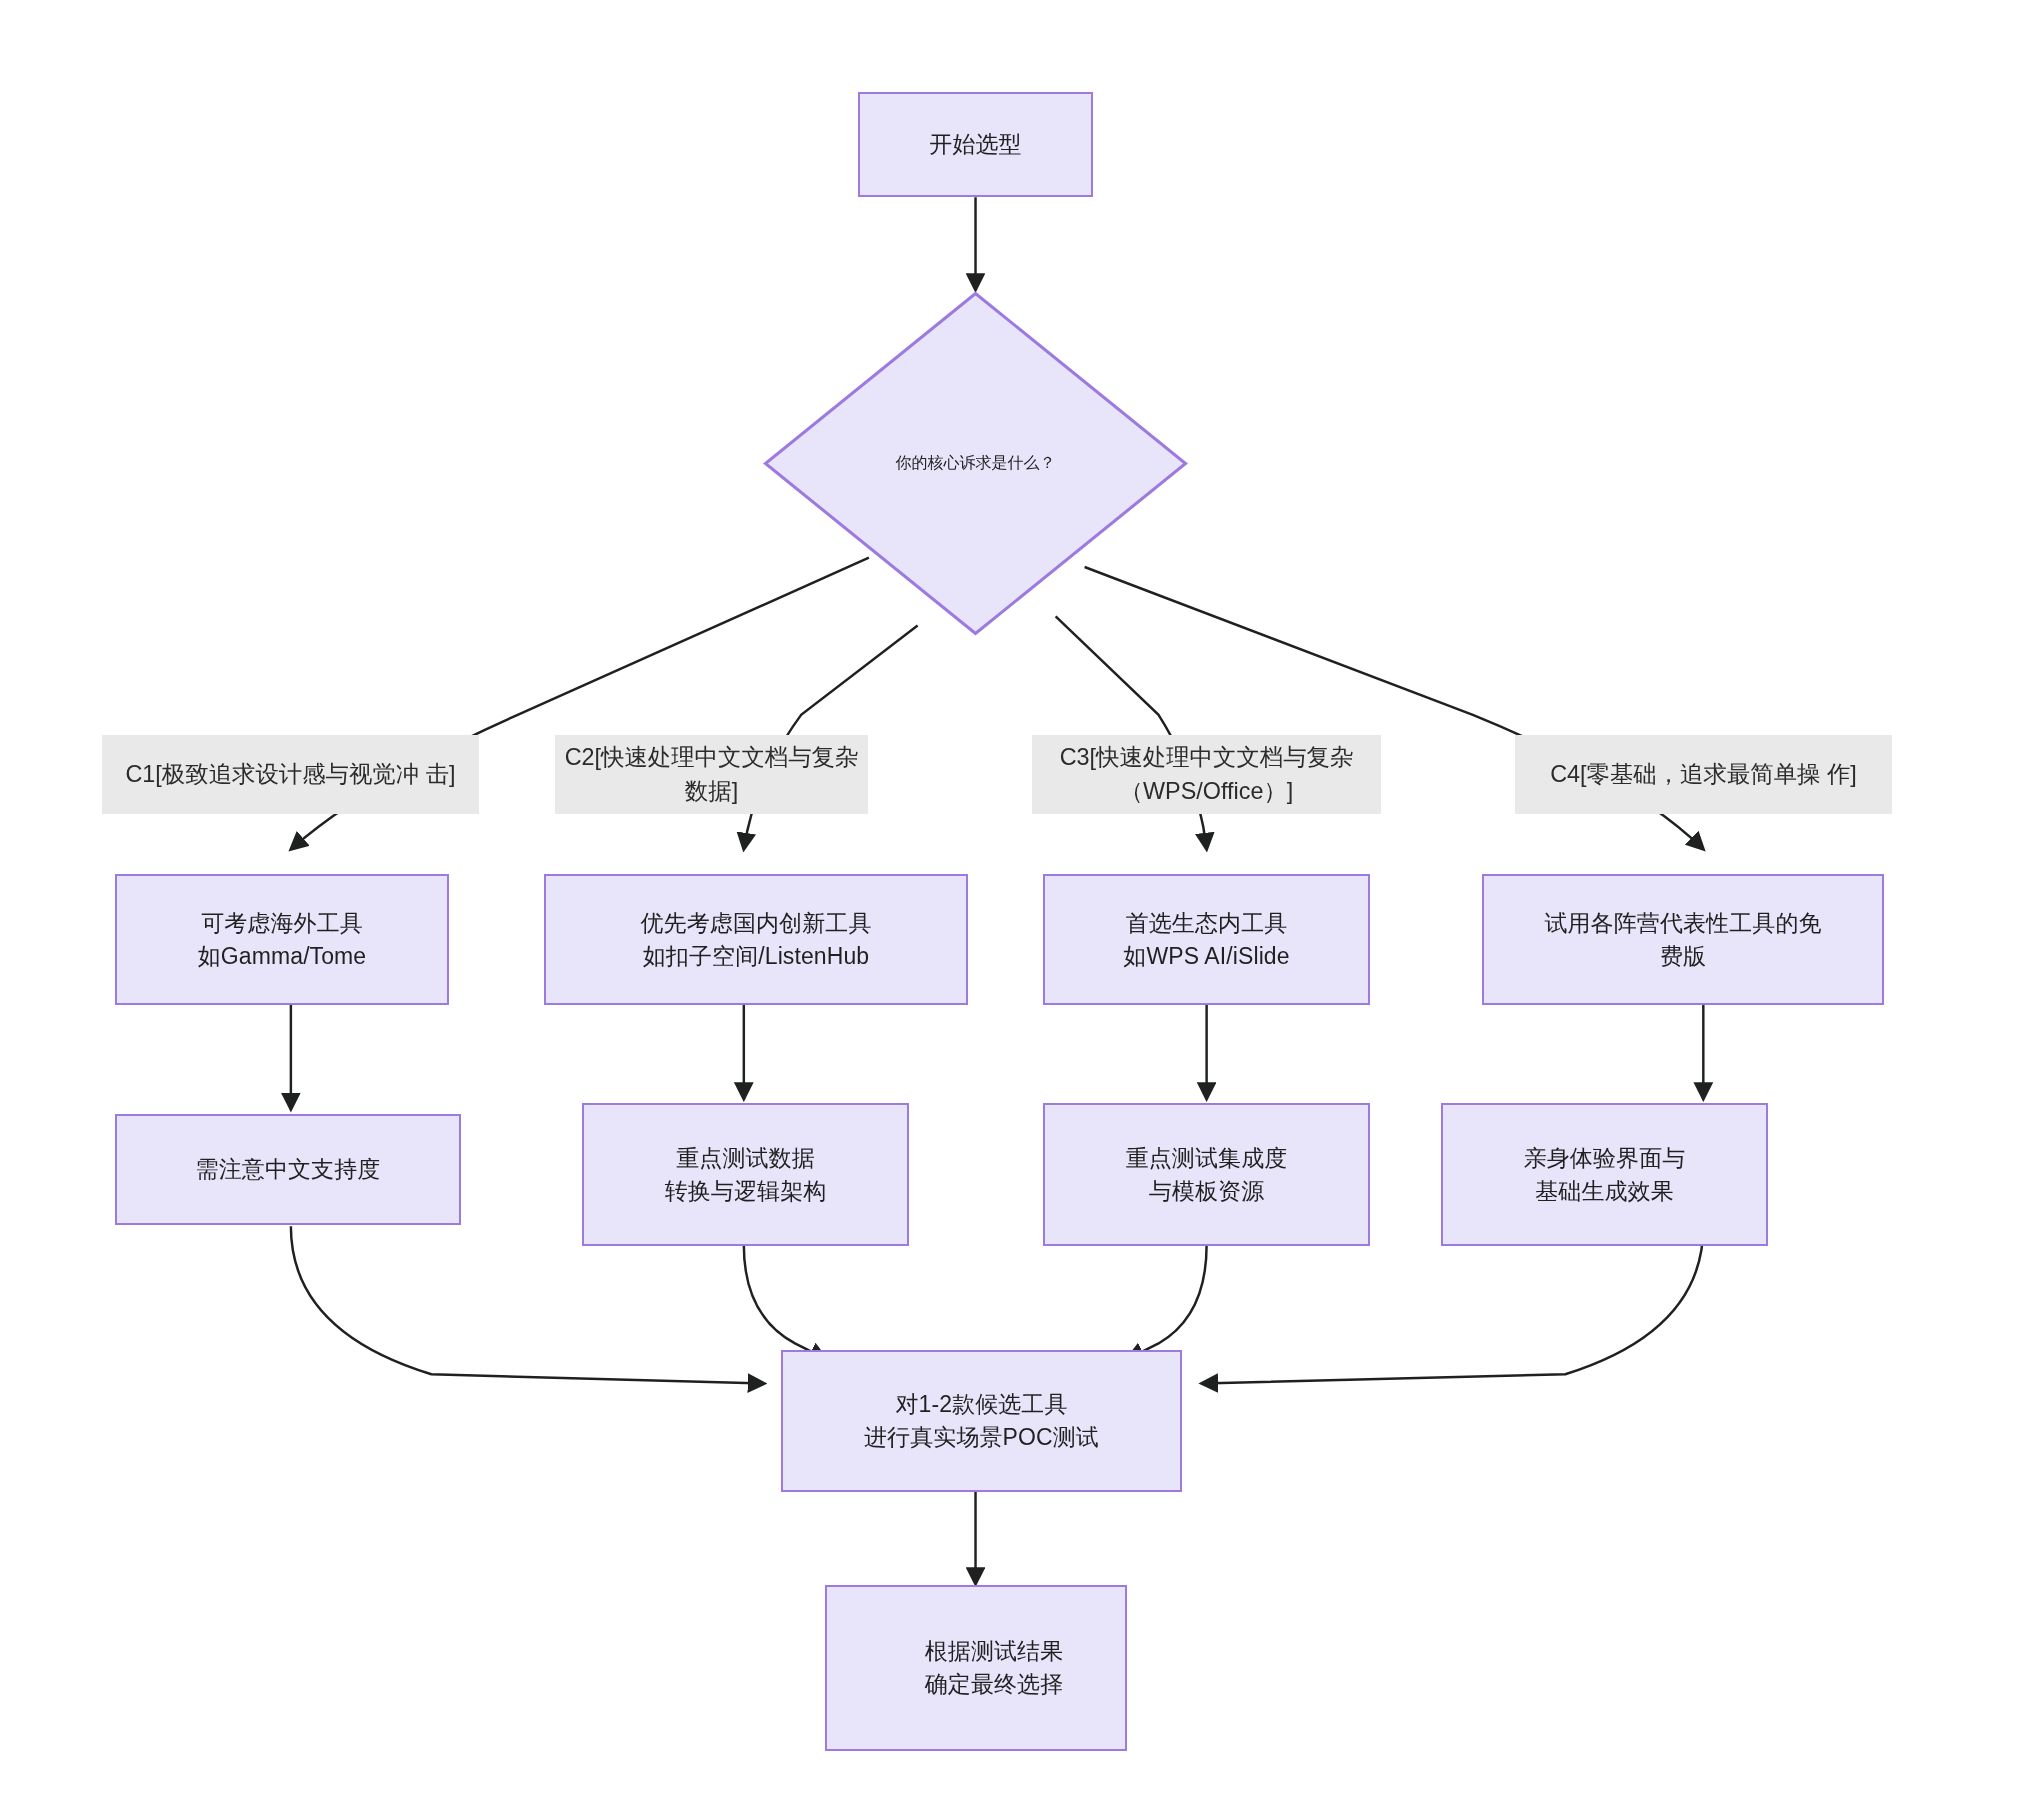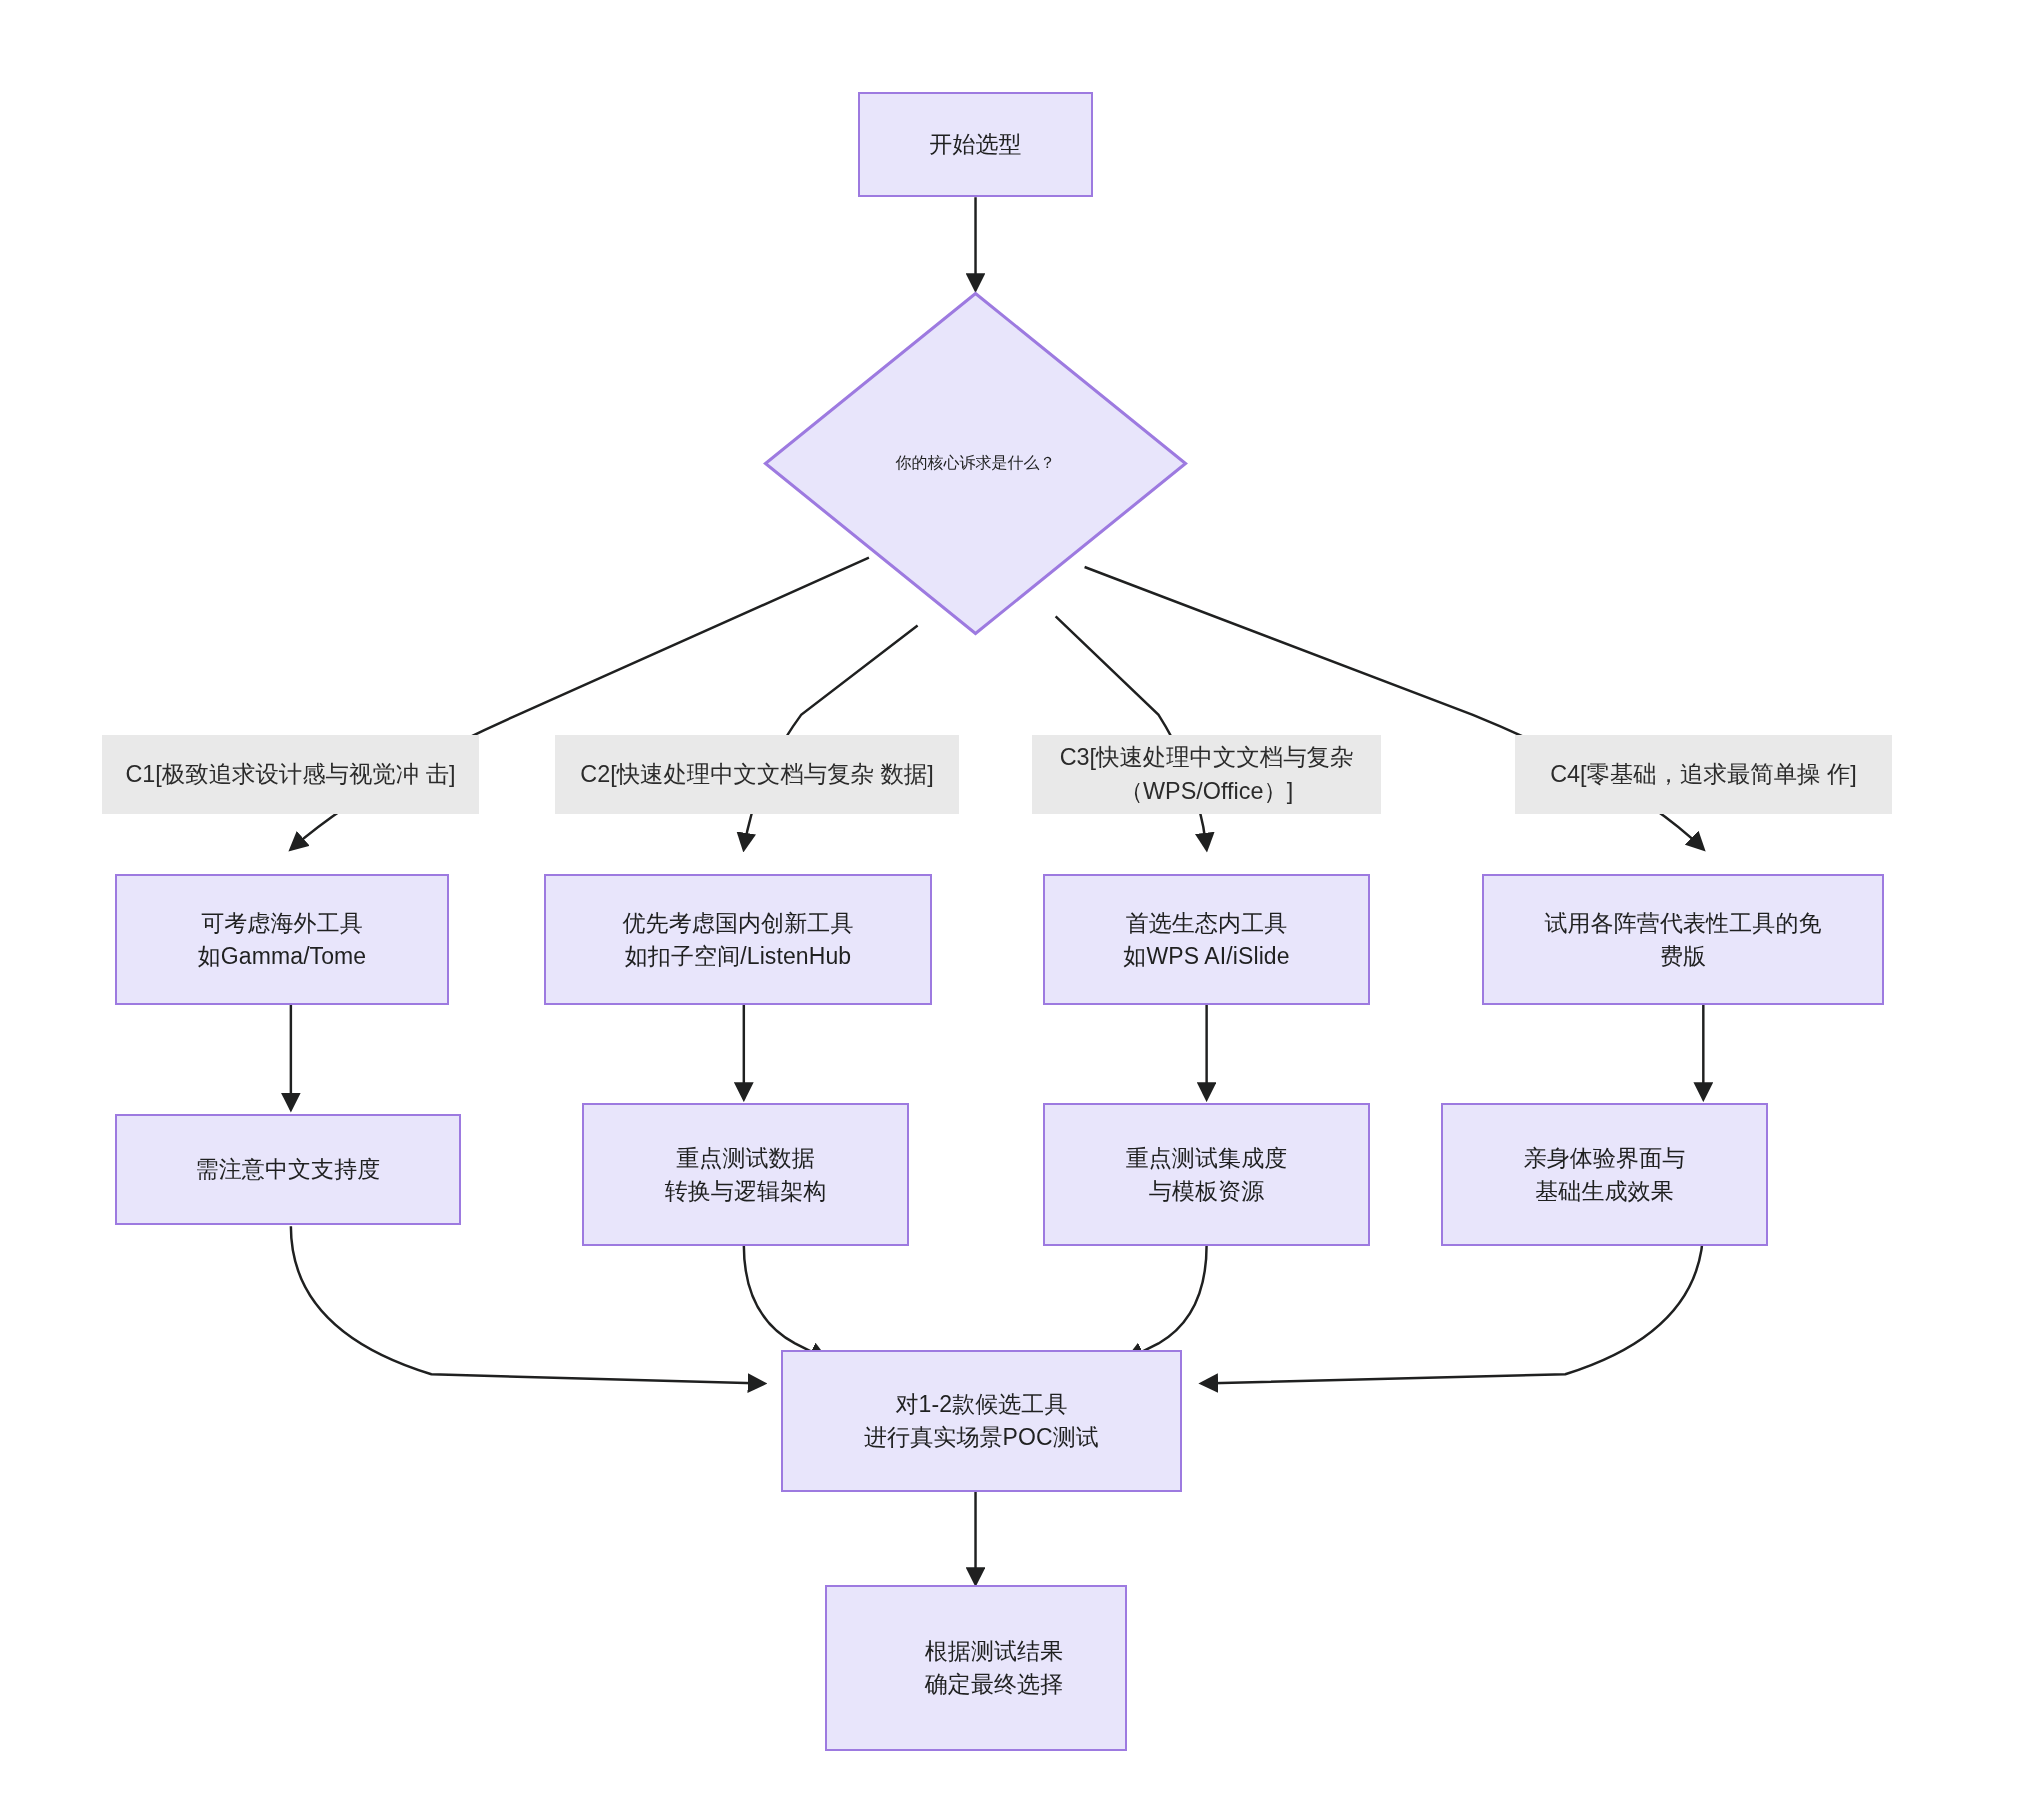--- a/index.html
+++ b/index.html
@@ -127,21 +127,21 @@
     <div class="diamond-text">你的核心诉求是什么？</div>
   </div>
 
   <div class="edge-label" style="left:102px; top:735px; width:377px; height:79px;">
     <div>
       <span class="ln">C1[极致追求设计感与视觉冲</span>
       <span class="ln">击]</span>
     </div>
   </div>
 
-  <div class="edge-label" style="left:555px; top:735px; width:404px; height:79px;">
+  <div class="edge-label" style="left:555px; top:735px; width:313px; height:79px;">
     <div>
       <span class="ln">C2[快速处理中文文档与复杂</span>
       <span class="ln">数据]</span>
     </div>
   </div>
 
   <div class="edge-label" style="left:1032px; top:735px; width:349px; height:79px;">
     <div>
       <span class="ln">C3[快速处理中文文档与复杂</span>
       <span class="ln">（WPS/Office）]</span>
@@ -153,21 +153,21 @@
       <span class="ln">C4[零基础，追求最简单操</span>
       <span class="ln">作]</span>
     </div>
   </div>
 
   <div class="node" style="left:115px; top:874px; width:334px; height:131px;">
     <span class="ln">可考虑海外工具</span>
     <span class="ln">如Gamma/Tome</span>
   </div>
 
-  <div class="node" style="left:544px; top:874px; width:388px; height:131px;">
+  <div class="node" style="left:544px; top:874px; width:424px; height:131px;">
     <span class="ln">优先考虑国内创新工具</span>
     <span class="ln">如扣子空间/ListenHub</span>
   </div>
 
   <div class="node" style="left:1043px; top:874px; width:327px; height:131px;">
     <span class="ln">首选生态内工具</span>
     <span class="ln">如WPS AI/iSlide</span>
   </div>
 
   <div class="node" style="left:1482px; top:874px; width:402px; height:131px;">

